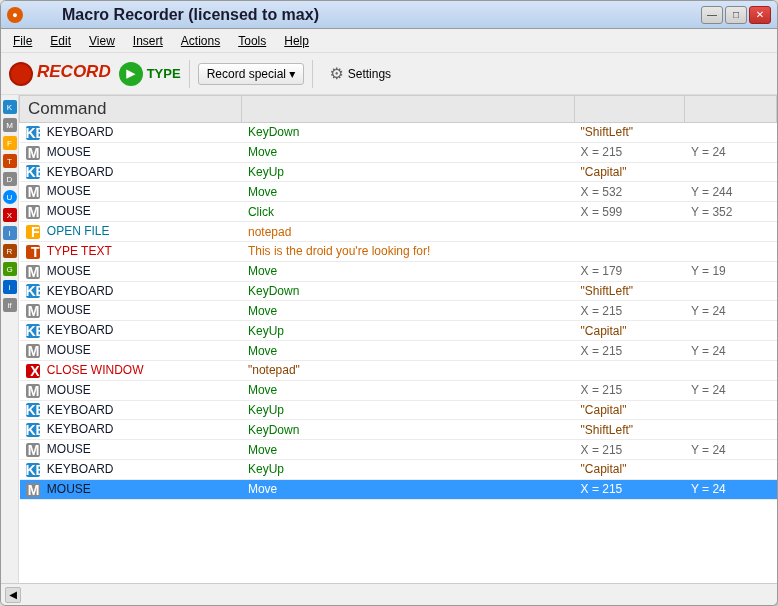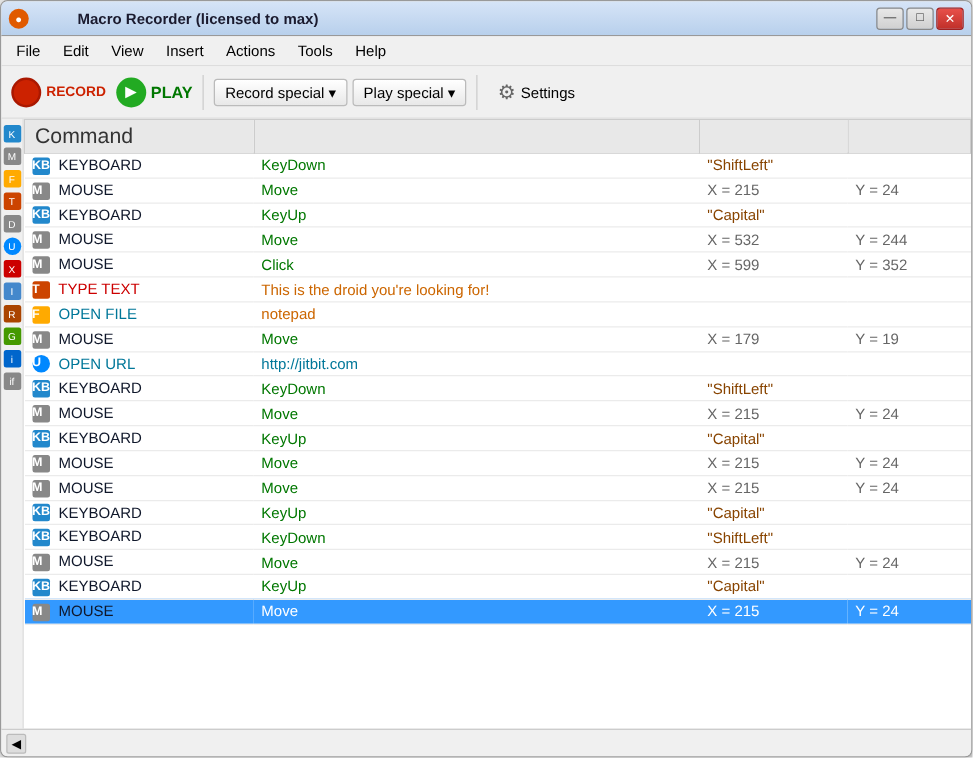--- a/index.html
+++ b/index.html
@@ -39,21 +39,21 @@
       background: #e05a00;
       border-radius: 50%;
       display: flex;
       align-items: center;
       justify-content: center;
       font-size: 9px;
       color: white;
     }
 
     .title-text {
-      font-size: 12px;
+      font-size: 16px;
       font-weight: bold;
       color: #1a1a2e;
       padding-left: 33px;
     }
 
     .title-bar-buttons {
       display: flex;
       gap: 2px;
     }
 
@@ -78,20 +78,21 @@
     }
 
     .menu-bar {
       background: #f0f0f0;
       display: flex;
       align-items: center;
       padding: 2px 4px;
       height: 24px;
       border-bottom: 1px solid #ddd;
       gap: 2px;
+      text-decoration: underline;
     }
 
     .menu-item {
       padding: 2px 8px;
       cursor: pointer;
       color: #000;
       font-size: 12px;
       border-radius: 3px;
     }
 
@@ -100,28 +101,29 @@
       display: flex;
       align-items: center;
       padding: 4px 8px;
       height: 42px;
       border-bottom: 1px solid #ddd;
       gap: 4px;
     }
 
     .record-btn {
       display: flex;
-      align-items: center;
+      align-items: flex-start;
       gap: 4px;
       background: none;
       border: none;
       cursor: pointer;
-      font-size: 11px;
+      font-size: 17px;
       font-weight: bold;
       color: #cc2200;
+      font-style: italic;
     }
 
     .record-circle {
       width: 24px;
       height: 24px;
       background: #cc2200;
       border-radius: 50%;
       border: 2px solid #aa1800;
     }
 
@@ -260,22 +262,22 @@
       color: white;
     }
 
     .cmd-icon {
       display: inline-block;
       width: 14px;
       height: 14px;
       border-radius: 2px;
       vertical-align: middle;
       margin-right: 4px;
-      font-size: 10px;
-      text-align: left;
+      font-size: 14px;
+      text-align: right;
       line-height: 14px;
       color: white;
       font-weight: bold;
     }
 
     .icon-keyboard { background: #2288cc; }
     .icon-mouse { background: #888; }
     .icon-openfile { background: #ffaa00; }
     .icon-typetext { background: #cc4400; }
     .icon-delay { background: #888; }
@@ -340,28 +342,25 @@
     <span class="menu-item">Help</span>
   </div>
 
   <div class="toolbar">
     <button class="record-btn">
       <div class="record-circle"></div>
       <span>RECORD</span>
     </button>
     <button class="play-btn">
       <div class="play-triangle">▶</div>
-      <span>PLAY</span>
+      <span>TYPE</span>
     </button>
     <div class="toolbar-separator"></div>
     <div class="toolbar-dropdown">
       <span>Record special ▾</span>
-    </div>
-    <div class="toolbar-dropdown">
-      <span>Play special ▾</span>
     </div>
     <div class="toolbar-separator"></div>
     <div class="settings-btn">
       <span class="gear-icon">⚙</span>
       <span>Settings</span>
     </div>
   </div>
 
   <div class="sidebar-main">
 
@@ -432,89 +431,89 @@
     <td>
       <span class="cmd-icon icon-mouse">M</span>
       <span class="text-blue">MOUSE</span>
     </td>
     <td class="text-green">Click</td>
     <td class="text-gray">X = 599</td>
     <td class="text-gray">Y = 352</td>
   </tr>
               <tr>
     <td>
+      <span class="cmd-icon icon-openfile">F</span>
+      <span class="text-cyan">OPEN FILE</span>
+    </td>
+    <td class="text-orange">notepad</td>
+    <td class=""></td>
+    <td class=""></td>
+  </tr>
+              <tr>
+    <td>
       <span class="cmd-icon icon-typetext">T</span>
       <span class="text-red">TYPE TEXT</span>
     </td>
     <td class="text-orange">This is the droid you're looking for!</td>
     <td class=""></td>
     <td class=""></td>
   </tr>
               <tr>
     <td>
-      <span class="cmd-icon icon-openfile">F</span>
-      <span class="text-cyan">OPEN FILE</span>
-    </td>
-    <td class="text-orange">notepad</td>
+      <span class="cmd-icon icon-mouse">M</span>
+      <span class="text-blue">MOUSE</span>
+    </td>
+    <td class="text-green">Move</td>
+    <td class="text-gray">X = 179</td>
+    <td class="text-gray">Y = 19</td>
+  </tr>
+              <tr>
+    <td>
+      <span class="cmd-icon icon-keyboard">KB</span>
+      <span class="text-blue">KEYBOARD</span>
+    </td>
+    <td class="text-green">KeyDown</td>
+    <td class="text-brown">"ShiftLeft"</td>
+    <td class="text-brown"></td>
+  </tr>
+              <tr>
+    <td>
+      <span class="cmd-icon icon-mouse">M</span>
+      <span class="text-blue">MOUSE</span>
+    </td>
+    <td class="text-green">Move</td>
+    <td class="text-gray">X = 215</td>
+    <td class="text-gray">Y = 24</td>
+  </tr>
+              <tr>
+    <td>
+      <span class="cmd-icon icon-keyboard">KB</span>
+      <span class="text-blue">KEYBOARD</span>
+    </td>
+    <td class="text-green">KeyUp</td>
+    <td class="text-brown">"Capital"</td>
+    <td class="text-brown"></td>
+  </tr>
+              <tr>
+    <td>
+      <span class="cmd-icon icon-mouse">M</span>
+      <span class="text-blue">MOUSE</span>
+    </td>
+    <td class="text-green">Move</td>
+    <td class="text-gray">X = 215</td>
+    <td class="text-gray">Y = 24</td>
+  </tr>
+              <tr>
+    <td>
+      <span class="cmd-icon icon-closewin">X</span>
+      <span class="text-red">CLOSE WINDOW</span>
+    </td>
+    <td class="text-brown">"notepad"</td>
     <td class=""></td>
     <td class=""></td>
-  </tr>
-              <tr>
-    <td>
-      <span class="cmd-icon icon-mouse">M</span>
-      <span class="text-blue">MOUSE</span>
-    </td>
-    <td class="text-green">Move</td>
-    <td class="text-gray">X = 179</td>
-    <td class="text-gray">Y = 19</td>
-  </tr>
-              <tr>
-    <td>
-      <span class="cmd-icon icon-openurl">U</span>
-      <span class="text-cyan">OPEN URL</span>
-    </td>
-    <td class="text-cyan">http://jitbit.com</td>
-    <td class=""></td>
-    <td class=""></td>
-  </tr>
-              <tr>
-    <td>
-      <span class="cmd-icon icon-keyboard">KB</span>
-      <span class="text-blue">KEYBOARD</span>
-    </td>
-    <td class="text-green">KeyDown</td>
-    <td class="text-brown">"ShiftLeft"</td>
-    <td class="text-brown"></td>
-  </tr>
-              <tr>
-    <td>
-      <span class="cmd-icon icon-mouse">M</span>
-      <span class="text-blue">MOUSE</span>
-    </td>
-    <td class="text-green">Move</td>
-    <td class="text-gray">X = 215</td>
-    <td class="text-gray">Y = 24</td>
-  </tr>
-              <tr>
-    <td>
-      <span class="cmd-icon icon-keyboard">KB</span>
-      <span class="text-blue">KEYBOARD</span>
-    </td>
-    <td class="text-green">KeyUp</td>
-    <td class="text-brown">"Capital"</td>
-    <td class="text-brown"></td>
-  </tr>
-              <tr>
-    <td>
-      <span class="cmd-icon icon-mouse">M</span>
-      <span class="text-blue">MOUSE</span>
-    </td>
-    <td class="text-green">Move</td>
-    <td class="text-gray">X = 215</td>
-    <td class="text-gray">Y = 24</td>
   </tr>
               <tr>
     <td>
       <span class="cmd-icon icon-mouse">M</span>
       <span class="text-blue">MOUSE</span>
     </td>
     <td class="text-green">Move</td>
     <td class="text-gray">X = 215</td>
     <td class="text-gray">Y = 24</td>
   </tr>

